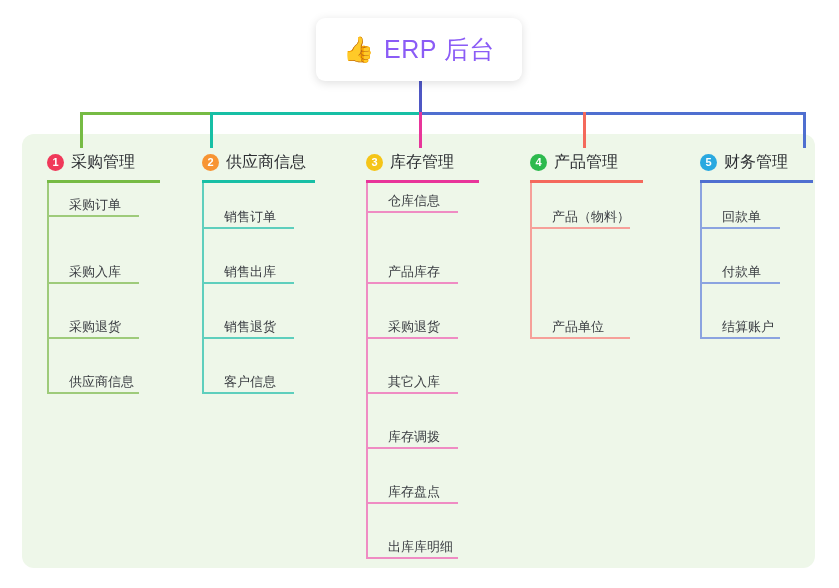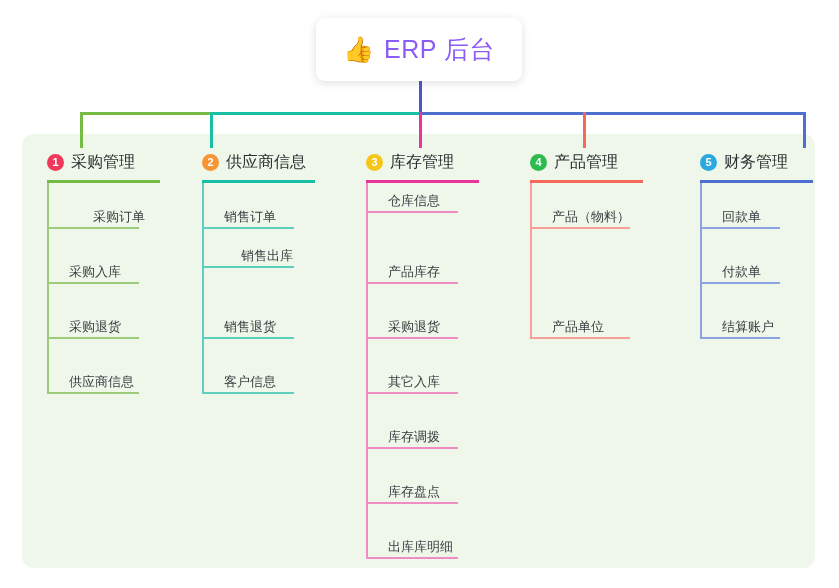--- a/index.html
+++ b/index.html
@@ -109,42 +109,42 @@
       <div class="col" style="left: 700px; top: 148px;">
         <div class="col-head">
           <span class="badge" style="background: rgb(42, 169, 224);">5</span>
           <span class="col-title">财务管理</span>
         </div>
         <div class="head-rule" style="width: 113px; background: rgb(79, 111, 208);"></div>
       </div>
     </div>
 
 <div class="spine" style="left: 47px; top: 180px; height: 213px; background: rgb(158, 203, 122); position: absolute; z-index: 3;"></div>
-    <div class="leaf" style="left: 47px; top: 208px; width: 92px; height: 21px; z-index: 5; padding-left: 24px;">
+    <div class="leaf" style="left: 47px; top: 196px; width: 92px; height: 21px; z-index: 5;">
       <span class="leaf-text">采购订单</span>
       <div class="leaf-rule" style="width: 92px; background: rgb(158, 203, 122);"></div>
     </div>
     <div class="leaf" style="left: 47px; top: 263px; width: 92px; height: 21px; z-index: 5;">
       <span class="leaf-text">采购入库</span>
       <div class="leaf-rule" style="width: 92px; background: rgb(158, 203, 122);"></div>
     </div>
     <div class="leaf" style="left: 47px; top: 318px; width: 92px; height: 21px; z-index: 5;">
       <span class="leaf-text">采购退货</span>
       <div class="leaf-rule" style="width: 92px; background: rgb(158, 203, 122);"></div>
     </div>
     <div class="leaf" style="left: 47px; top: 373px; width: 92px; height: 21px; z-index: 5;">
       <span class="leaf-text">供应商信息</span>
       <div class="leaf-rule" style="width: 92px; background: rgb(158, 203, 122);"></div>
     </div>
     <div class="spine" style="left: 202px; top: 180px; height: 213px; background: rgb(94, 207, 189); position: absolute; z-index: 3;"></div>
     <div class="leaf" style="left: 202px; top: 208px; width: 92px; height: 21px; z-index: 5;">
       <span class="leaf-text">销售订单</span>
       <div class="leaf-rule" style="width: 92px; background: rgb(94, 207, 189);"></div>
     </div>
-    <div class="leaf" style="left: 202px; top: 247px; width: 92px; height: 21px; z-index: 5; padding-left: 17px;">
+    <div class="leaf" style="left: 202px; top: 263px; width: 92px; height: 21px; z-index: 5;">
       <span class="leaf-text">销售出库</span>
       <div class="leaf-rule" style="width: 92px; background: rgb(94, 207, 189);"></div>
     </div>
     <div class="leaf" style="left: 202px; top: 318px; width: 92px; height: 21px; z-index: 5;">
       <span class="leaf-text">销售退货</span>
       <div class="leaf-rule" style="width: 92px; background: rgb(94, 207, 189);"></div>
     </div>
     <div class="leaf" style="left: 202px; top: 373px; width: 92px; height: 21px; z-index: 5;">
       <span class="leaf-text">客户信息</span>
       <div class="leaf-rule" style="width: 92px; background: rgb(94, 207, 189);"></div>

